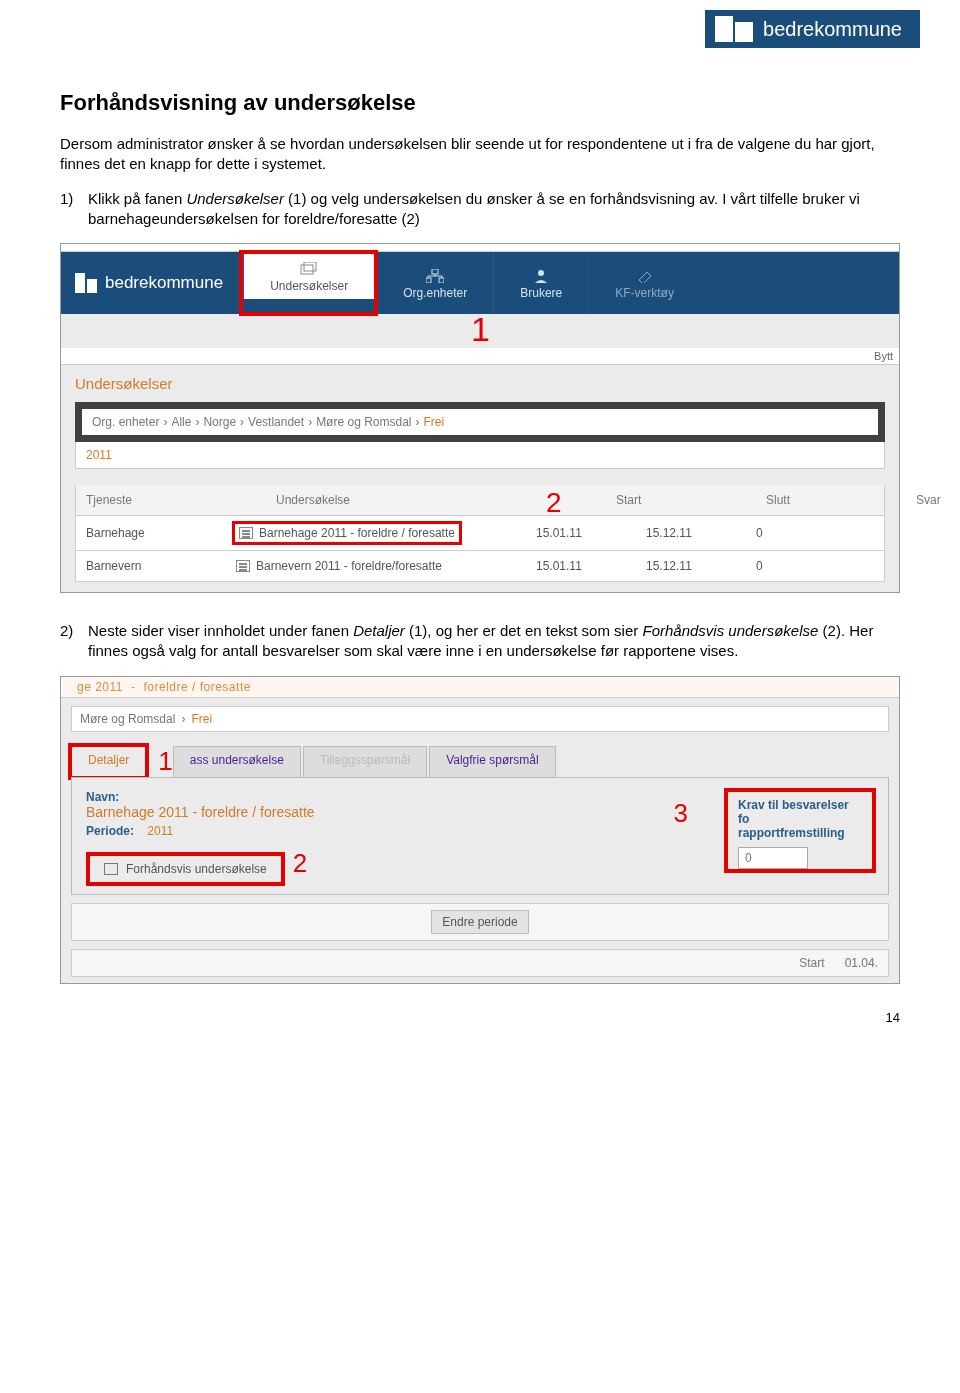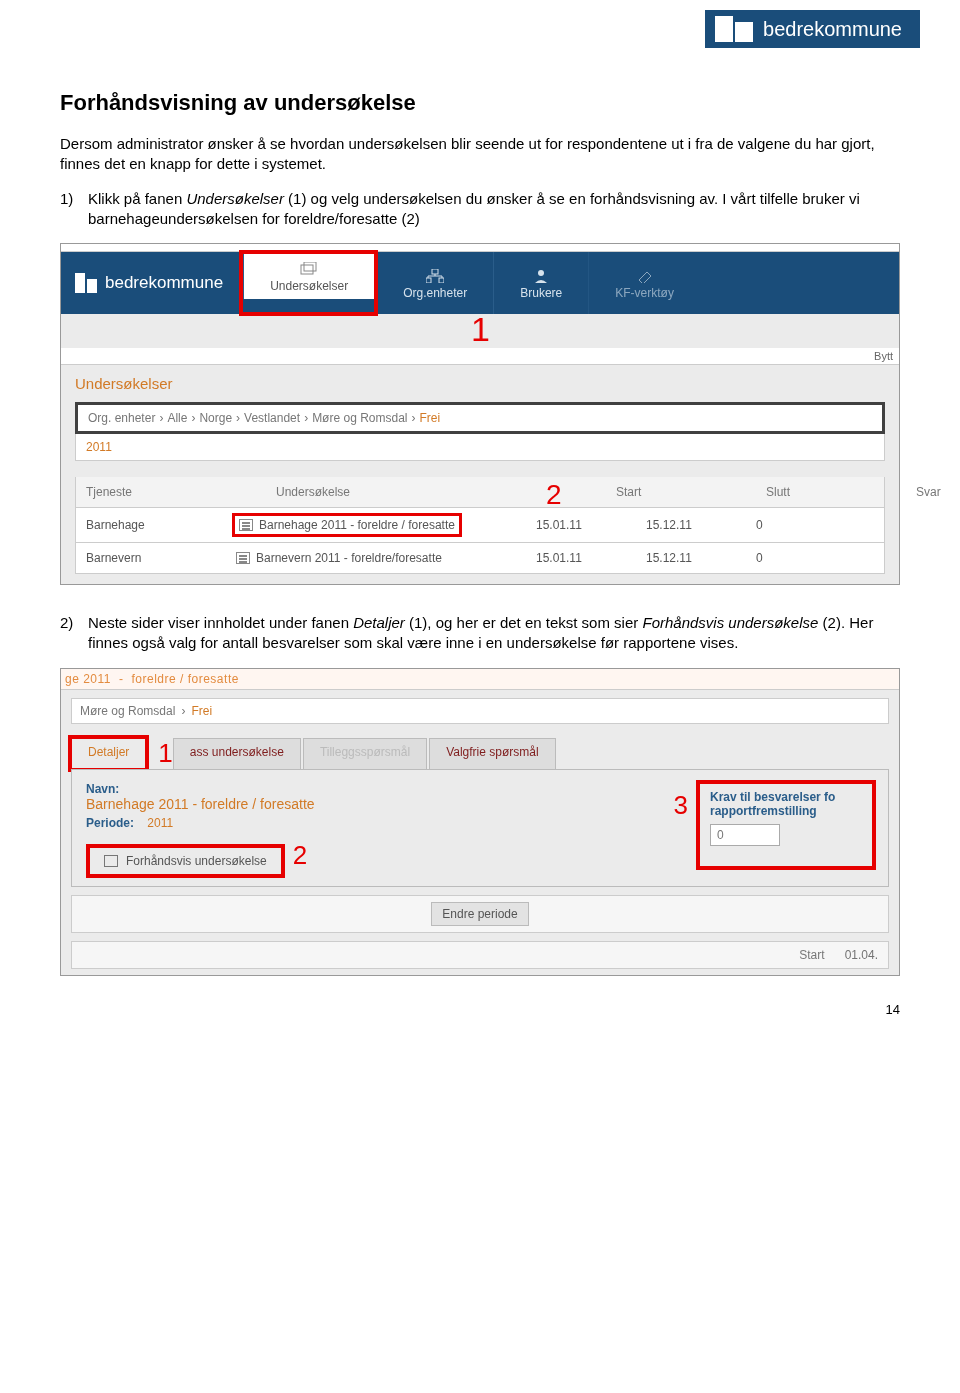--- a/index.html
+++ b/index.html
@@ -138,21 +138,21 @@
     background: #ebebeb;
     padding: 10px 14px;
   }
   .shot1 .panel-title {
     color: #d27a26;
     font-size: 15px;
     margin-bottom: 10px;
   }
   .shot1 .crumbrow {
     background: #fff;
-    border: 3px solid #404040;
+    border: 7px solid #404040;
     padding: 6px 10px;
     font-size: 12px;
     color: #777;
     display:flex;
     gap:4px;
   }
   .shot1 .crumbrow .last { color:#d27a26; }
   .shot1 .yearrow {
     background: #fff;
     border: 1px solid #ccc;
@@ -199,41 +199,41 @@
   .shot2 {
     border:1px solid #999;
     background:#ebebeb;
     font-size:12px;
     color:#555;
     position:relative;
     padding-bottom:6px;
   }
   .shot2 .topstrip{
     background:#fff6f1;
-    padding:3px 4px;
+    padding:3px 16px;
     color:#e38b3f;
     font-size:12px;
     border-bottom:1px solid #ccc;
     letter-spacing:0.5px;
     display:flex; gap:8px;
   }
   .shot2 .crumb2{
     background:#fff; border:1px solid #ccc; margin:8px 10px 0 10px;
     padding:5px 8px; color:#777; display:flex; gap:6px;
   }
   .shot2 .crumb2 .last{color:#d27a26;}
   .shot2 .tabsrow{
     margin:14px 10px 0 10px;
     display:flex;
     gap:0;
     position:relative;
   }
   .shot2 .tab2{
     background:#ddd; border:1px solid #bbb; border-bottom:none;
-    padding:6px 16px; color:#7f1d1d; font-size:12px;
+    padding:6px 16px; color:#4c1d95; font-size:12px;
     margin-right:2px;
   }
   .shot2 .tab2.active{
     background:#ebebeb; border-bottom:1px solid #ebebeb;
     color:#d27a26;
   }
   .shot2 .tab2.hl{
     outline:4px solid #e60000; outline-offset:-1px;
     position:relative;
   }
@@ -250,22 +250,22 @@
   .shot2 .kv .val.o{color:#d27a26;}
   .shot2 .navn{color:#d27a26; font-weight:normal; font-size:14px;}
   .shot2 .preview-hl{
     border:4px solid #e60000; display:inline-flex; align-items:center; gap:8px;
     padding:6px 14px; margin-top:10px; color:#555; background:#ebebeb;
   }
   .shot2 .edit-icon{width:14px;height:12px;border:1px solid #777;display:inline-block;position:relative;}
   .shot2 .big2b{color:#e60000; font-size:26px; margin-left:8px;}
   .shot2 .rightbox{
     position:absolute; right:12px; top:10px;
-    border:4px solid #e60000; padding:6px 10px 20px 10px;
-    width:180px; background:#ebebeb;
+    border:4px solid #e60000; padding:6px 10px 0 10px;
+    width:152px; background:#ebebeb;
   }
   .shot2 .rightbox .lbl{color:#2a5d8a; font-weight:bold; font-size:12px; line-height:1.2;}
   .shot2 .rightbox input{
     width:70px; margin-top:6px; padding:3px 6px; border:1px solid #aaa;
     font-size:12px; color:#777;
   }
   .shot2 .big3{position:absolute; right:200px; top:20px; color:#e60000; font-size:26px;}
   .shot2 .bottomrow{
     display:flex; justify-content:center; gap:30px;
     margin:8px 10px 0 10px; align-items:center;

